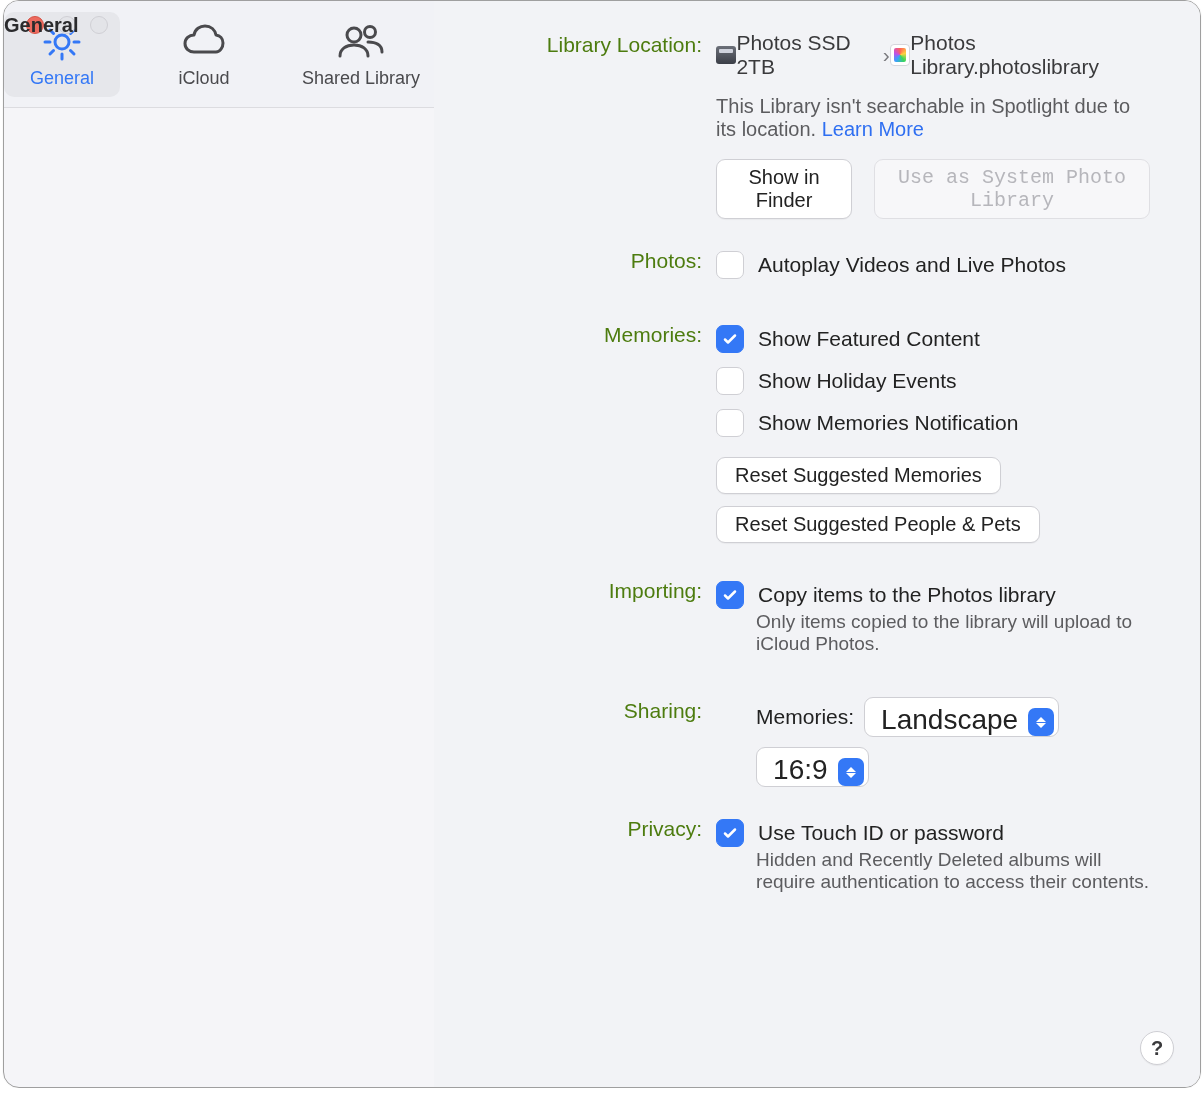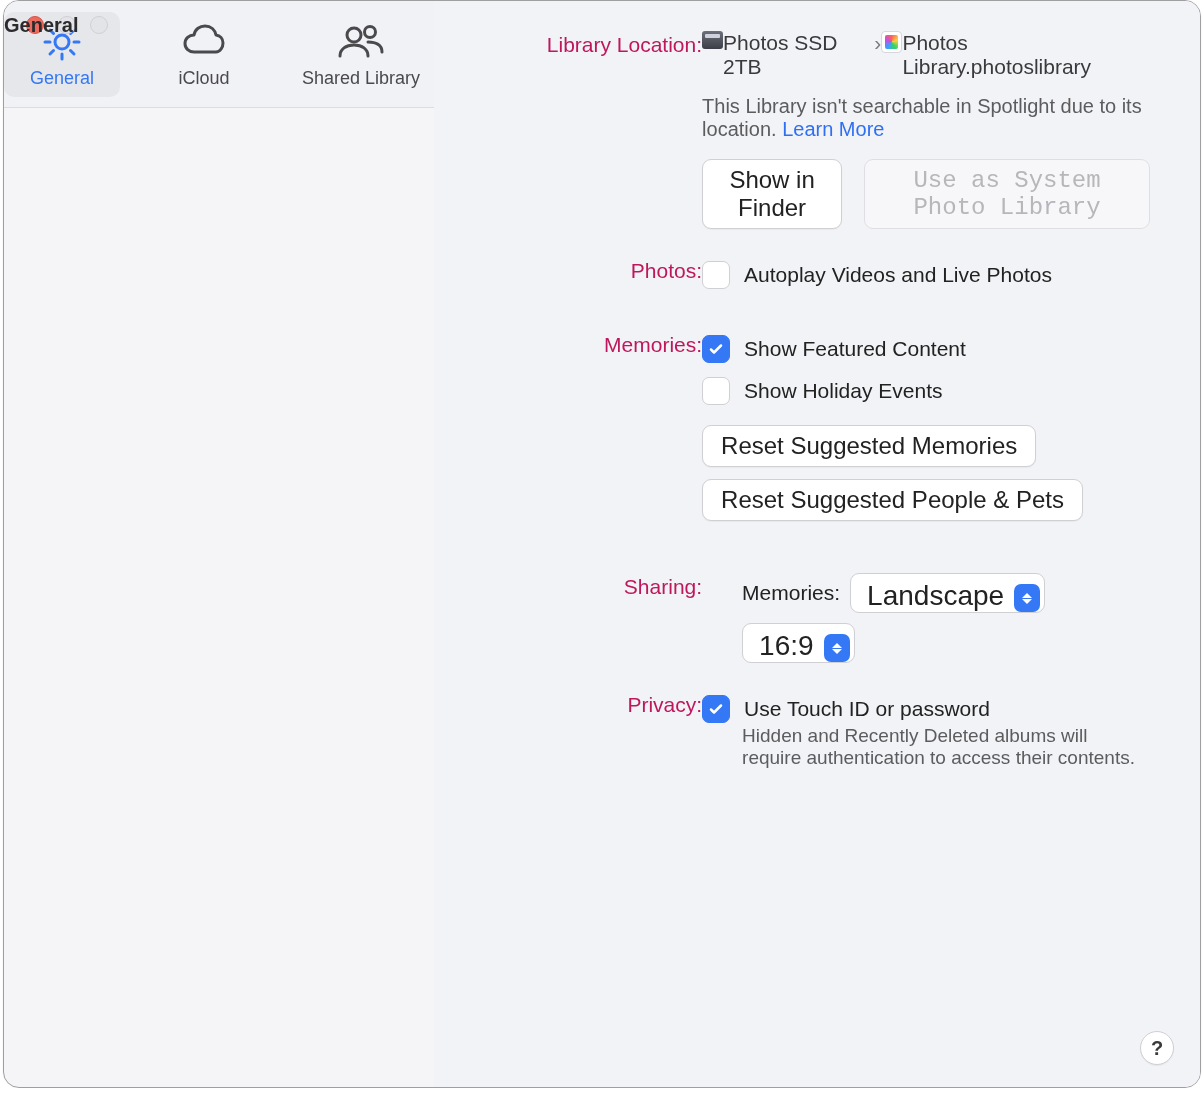--- a/index.html
+++ b/index.html
@@ -81,37 +81,38 @@
     font-size:21px;
     color:#222;
   }
   .row{
     display:flex;align-items:flex-start;
     margin-bottom:10px;
   }
   .rowlabel{
     width:218px;min-width:218px;
     text-align:right;
+    padding-right:14px;
     padding-top:2px;
-    color:#be185d;
+    color:#4d7c0f;
   }
   .rowbody{flex:1;}
   .inline{display:flex;align-items:center;gap:10px;flex-wrap:wrap;}
-  .breadcrumb{display:flex;align-items:flex-start;color:#3a3a3c;}
+  .breadcrumb{display:flex;align-items:center;color:#3a3a3c;}
   .sep{color:#7a7a7e;}
   .note{color:#5c5c5f;font-size:20px;margin-top:16px;}
   a.link{color:var(--link);text-decoration:none;}
   .btnrow{display:flex;gap:22px;margin-top:18px;}
   button.mac{
     font:inherit;
     background:#ffffff;
     border:1px solid #cfcfd4;
     border-radius:9px;
     padding:6px 18px;
-    font-size:24px;
+    font-size:20px;
     color:#222;
     box-shadow:0 1px 1px rgba(0,0,0,.04);
     cursor:default;
   }
   button.mac:disabled{
     color:#b6b6bb;border-color:#dfdfe3;background:#f7f7f9;box-shadow:none;font-family:Liberation Mono, monospace;
   }
   .check{
     display:flex;align-items:center;gap:14px;
     margin:4px 0 14px 0;
@@ -254,29 +255,47 @@
               <svg width="16" height="16" viewBox="0 0 16 16">
                 <path d="M3 8.5l3 3 7-7" stroke="#fff" stroke-width="2.5" fill="none" stroke-linecap="round" stroke-linejoin="round"></path>
               </svg>
             </div>
           <span>Show Featured Content</span>
         </div>
         <div class="check">
           <div class="cb"></div>
           <span>Show Holiday Events</span>
         </div>
+        <div class="check">
+          <div class="cb"></div>
+          <span>Show Memories Notification</span>
+        </div>
         <div class="stack">
           <button class="mac">Reset Suggested Memories</button><br>
           <button class="mac">Reset Suggested People &amp; Pets</button>
         </div>
       </div>
     </div>
 
     <div class="section-gap"></div>
 
+    <div class="row">
+      <div class="rowlabel">Importing:</div>
+      <div class="rowbody">
+        <div class="check" style="margin-bottom:6px;">
+          <div class="cb checked">
+              <svg width="16" height="16" viewBox="0 0 16 16">
+                <path d="M3 8.5l3 3 7-7" stroke="#fff" stroke-width="2.5" fill="none" stroke-linecap="round" stroke-linejoin="round"></path>
+              </svg>
+            </div>
+          <span>Copy items to the Photos library</span>
+        </div>
+        <div class="subnote">Only items copied to the library will upload to iCloud Photos.</div>
+      </div>
+    </div>
 
     <div class="section-gap"></div>
 
     <div class="row">
       <div class="rowlabel">Sharing:</div>
       <div class="rowbody">
         <div class="inline" style="margin-left:40px;">
           <span>Memories:</span>
           <div class="select">
             <span>Landscape</span>

